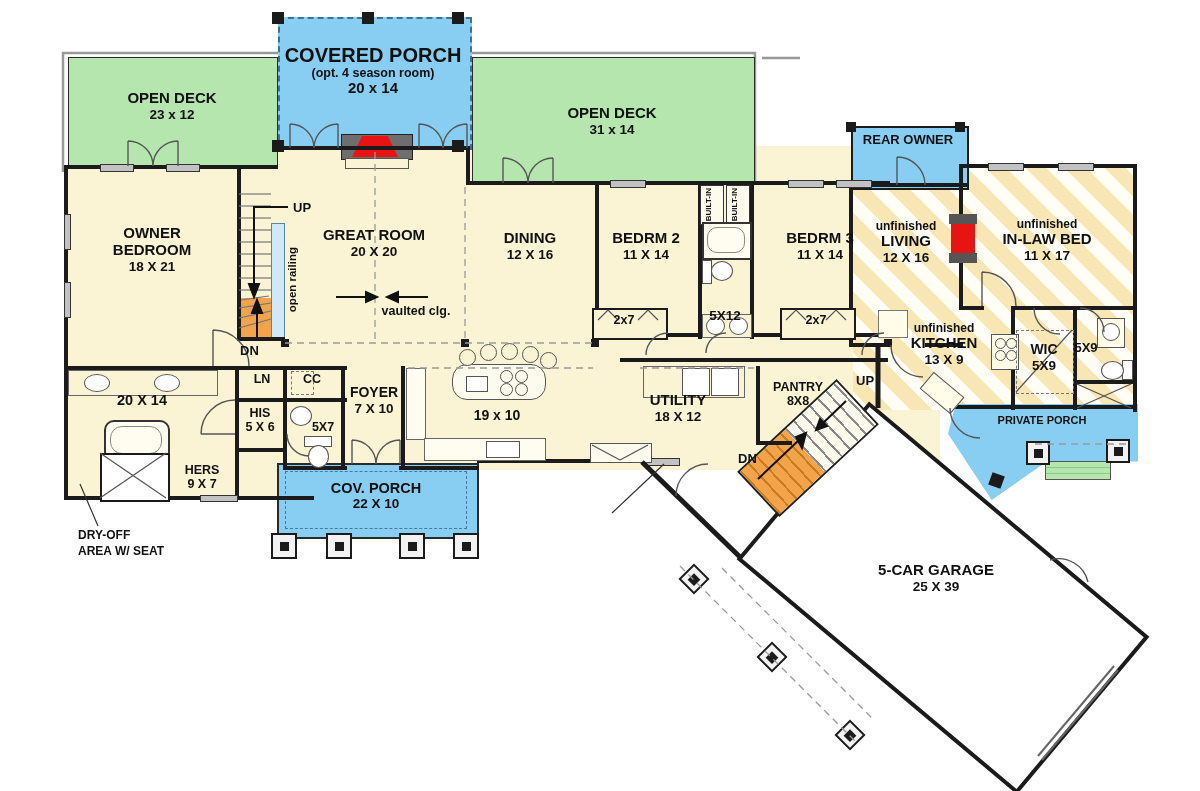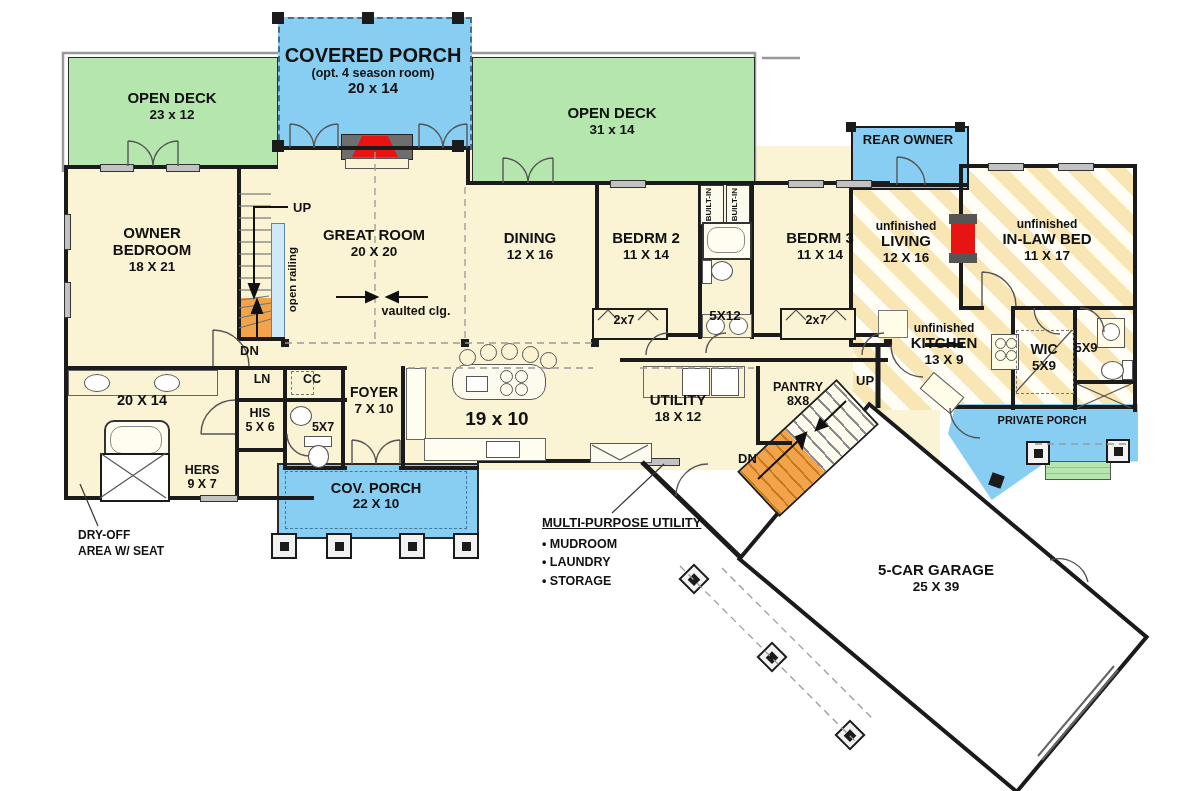--- a/index.html
+++ b/index.html
@@ -414,21 +414,21 @@
     <span class="sm">CC</span>
   </div>
   <div class="lbl" style="left:323px;top:420px;">
     <span class="sm">5X7</span>
   </div>
   <div class="lbl" style="left:374px;top:385px;">
     <span class="nm" style="font-size:14px">FOYER</span>
     <span class="dm">7 X 10</span>
   </div>
   <div class="lbl" style="left:497px;top:408px;">
-    <span class="dm" style="font-size:19px">19 x 10</span>
+    <span class="dm" style="font-size:14px">19 x 10</span>
   </div>
   <div class="lbl" style="left:678px;top:392px;">
     <span class="nm">UTILITY</span>
     <span class="dm">18 X 12</span>
   </div>
   <div class="lbl" style="left:798px;top:380px;">
     <span class="sm">PANTRY</span>
     <span class="sm">8X8</span>
   </div>
   <div class="lbl" style="left:936px;top:562px;">
@@ -446,20 +446,14 @@
   <div class="note" style="left:293px;top:199px;font-size:13px;">UP</div>
   <div class="note" style="left:240px;top:342px;font-size:13px;">DN</div>
   <div class="vert" style="left:286px;top:247px;font-size:11.5px;font-weight:bold;">open railing</div>
   <div class="note" style="left:856px;top:372px;font-size:13px;">UP</div>
   <div class="note" style="left:738px;top:450px;font-size:13px;">DN</div>
 
   <div class="note" style="left:78px;top:527px;font-size:12px;">
     <span style="display:block">DRY-OFF</span>
     <span style="display:block">AREA W/ SEAT</span>
   </div>
-  <div class="note" style="left:542px;top:514px;font-size:12.5px;">
-    <span style="display:block;text-decoration:underline;font-size:13px;">MULTI-PURPOSE UTILITY</span>
-    <span style="display:block;margin-top:4px;">• MUDROOM</span>
-    <span style="display:block;margin-top:2px;">• LAUNDRY</span>
-    <span style="display:block;margin-top:2px;">• STORAGE</span>
-  </div>
 
 </div>
 
 </body></html>

